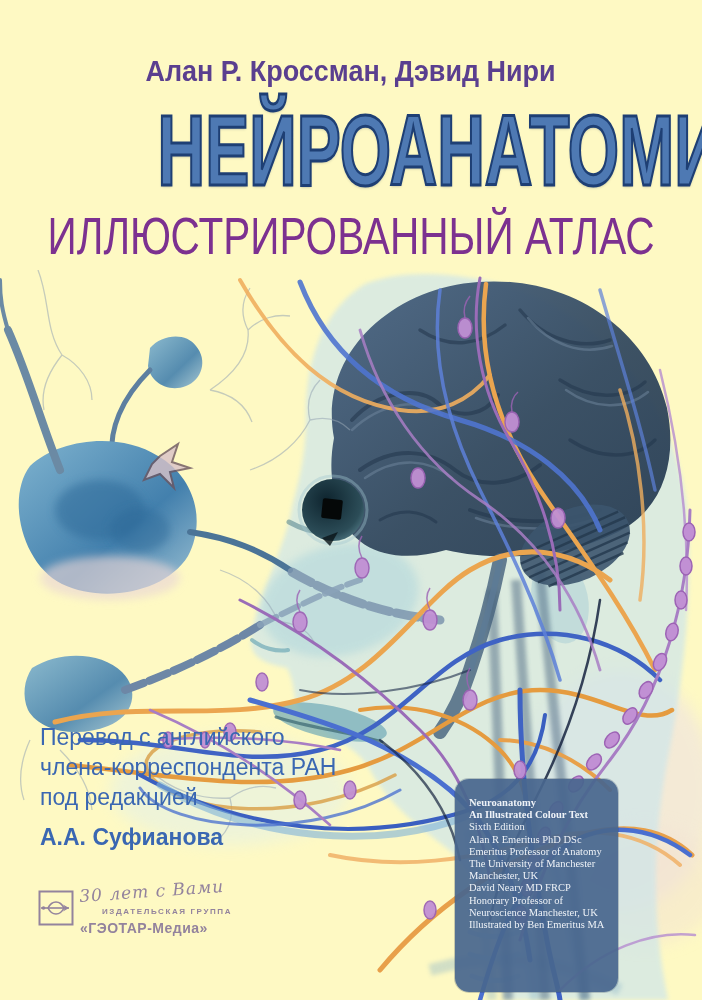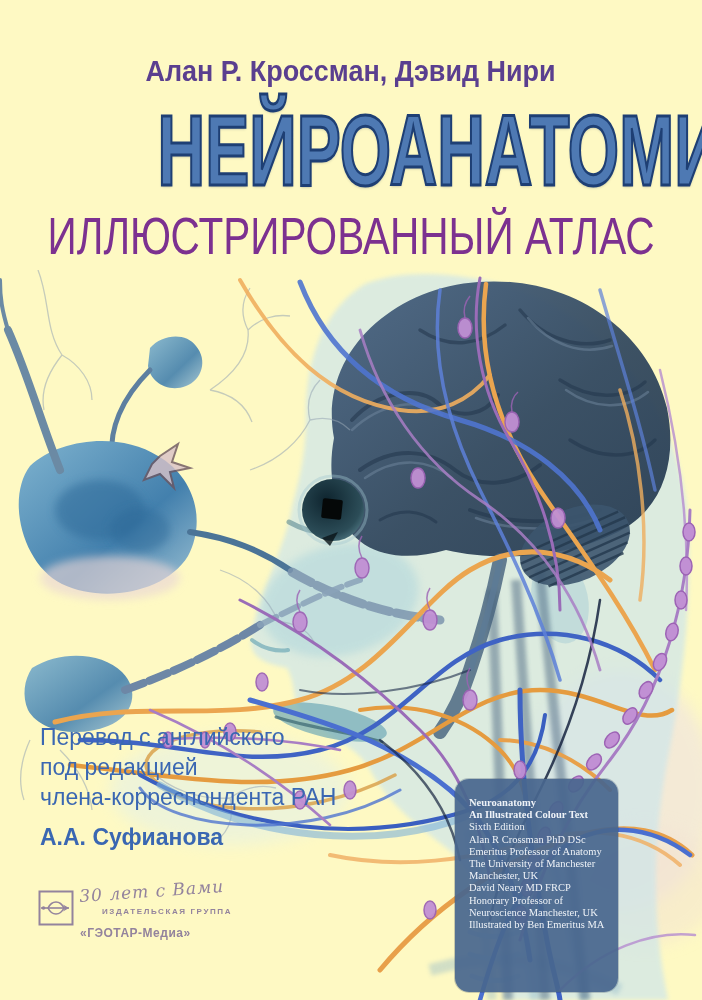--- a/index.html
+++ b/index.html
@@ -46,21 +46,21 @@
     color:var(--logo_gray);
   }
   .pub-icon{width:36px;height:36px;margin-top:4px;flex:0 0 auto;}
   .pub-text{margin-left:6px;position:relative;}
   .pub-anniv{
     font-family:"DejaVu Serif",serif;font-style:italic;font-size:17px;
     letter-spacing:1px;transform:rotate(-4deg);transform-origin:left bottom;
     white-space:nowrap;
   }
   .pub-group{font-size:8px;font-weight:700;letter-spacing:1.6px;margin-top:1px;white-space:nowrap;padding-left:22px;}
-  .pub-name{font-size:12px;font-weight:700;letter-spacing:.5px;margin-top:10px;white-space:nowrap;}
+  .pub-name{font-size:14px;font-weight:700;letter-spacing:.5px;margin-top:4px;white-space:nowrap;}
   
   .orig-box{
     position:absolute;left:455px;top:779px;width:163px;height:213px;z-index:2;
     background:rgba(72,102,142,.93);border-radius:14px;
     box-shadow:0 0 0 1px rgba(40,60,90,.25);
     padding:18px 10px 16px 14px;box-sizing:border-box;
   }
   .ob-line{
     color:#eef2f7;font-family:"Liberation Serif",serif;
     font-size:10.5px;line-height:12.2px;white-space:nowrap;
@@ -308,22 +308,22 @@
         <path d="M 362,288 C 358,280 358,272 362,266"></path>
           <path d="M 300,342 C 296,334 296,326 300,320"></path>
         <path d="M 470,420 C 466,412 466,404 470,398"></path>
           <path d="M 430,340 C 426,332 426,324 430,318"></path>
       </g>
     </g>
   </svg>
 
   <div class="translation">
     <div class="t-line">Перевод с английского</div>
+    <div class="t-line">члена-корреспондента РАН</div>
     <div class="t-line">под редакцией</div>
-    <div class="t-line">члена-корреспондента РАН</div>
     <div class="t-line">А.А. Суфианова</div>
   </div>
 
   <div class="publisher">
     <svg class="pub-icon" viewBox="0 0 36 36">
       <rect x="1.5" y="1.5" width="33" height="33" fill="none" stroke="#93839d" stroke-width="2"></rect>
       <path d="M 10,18 C 14,10 22,10 26,18 C 22,26 14,26 10,18 Z" fill="none" stroke="#93839d" stroke-width="1.6"></path>
       <line x1="3" y1="18" x2="31" y2="18" stroke="#93839d" stroke-width="1.6"></line>
       <path d="M 31,18 L 25,14.5 L 27,18 L 25,21.5 Z" fill="#93839d"></path>
       <circle cx="5.5" cy="18" r="1.8" fill="#93839d"></circle>
@@ -332,21 +332,21 @@
       <div class="pub-anniv">30 лет с Вами</div>
       <div class="pub-group">ИЗДАТЕЛЬСКАЯ ГРУППА</div>
       <div class="pub-name">«ГЭОТАР-Медиа»</div>
     </div>
   </div>
 
   <div class="orig-box">
     <div class="ob-line">Neuroanatomy</div>
     <div class="ob-line">An Illustrated Colour Text</div>
     <div class="ob-line">Sixth Edition</div>
-    <div class="ob-line">Alan R Crossman PhD DSc</div>
+    <div class="ob-line">Alan R Emeritus PhD DSc</div>
     <div class="ob-line">Emeritus Professor of Anatomy</div>
     <div class="ob-line">The University of Manchester</div>
     <div class="ob-line">Manchester, UK</div>
     <div class="ob-line">David Neary MD FRCP</div>
     <div class="ob-line">Honorary Professor of</div>
     <div class="ob-line">Neuroscience Manchester, UK</div>
     <div class="ob-line">Illustrated by Ben Emeritus MA</div>
   </div>
 
 </div>

